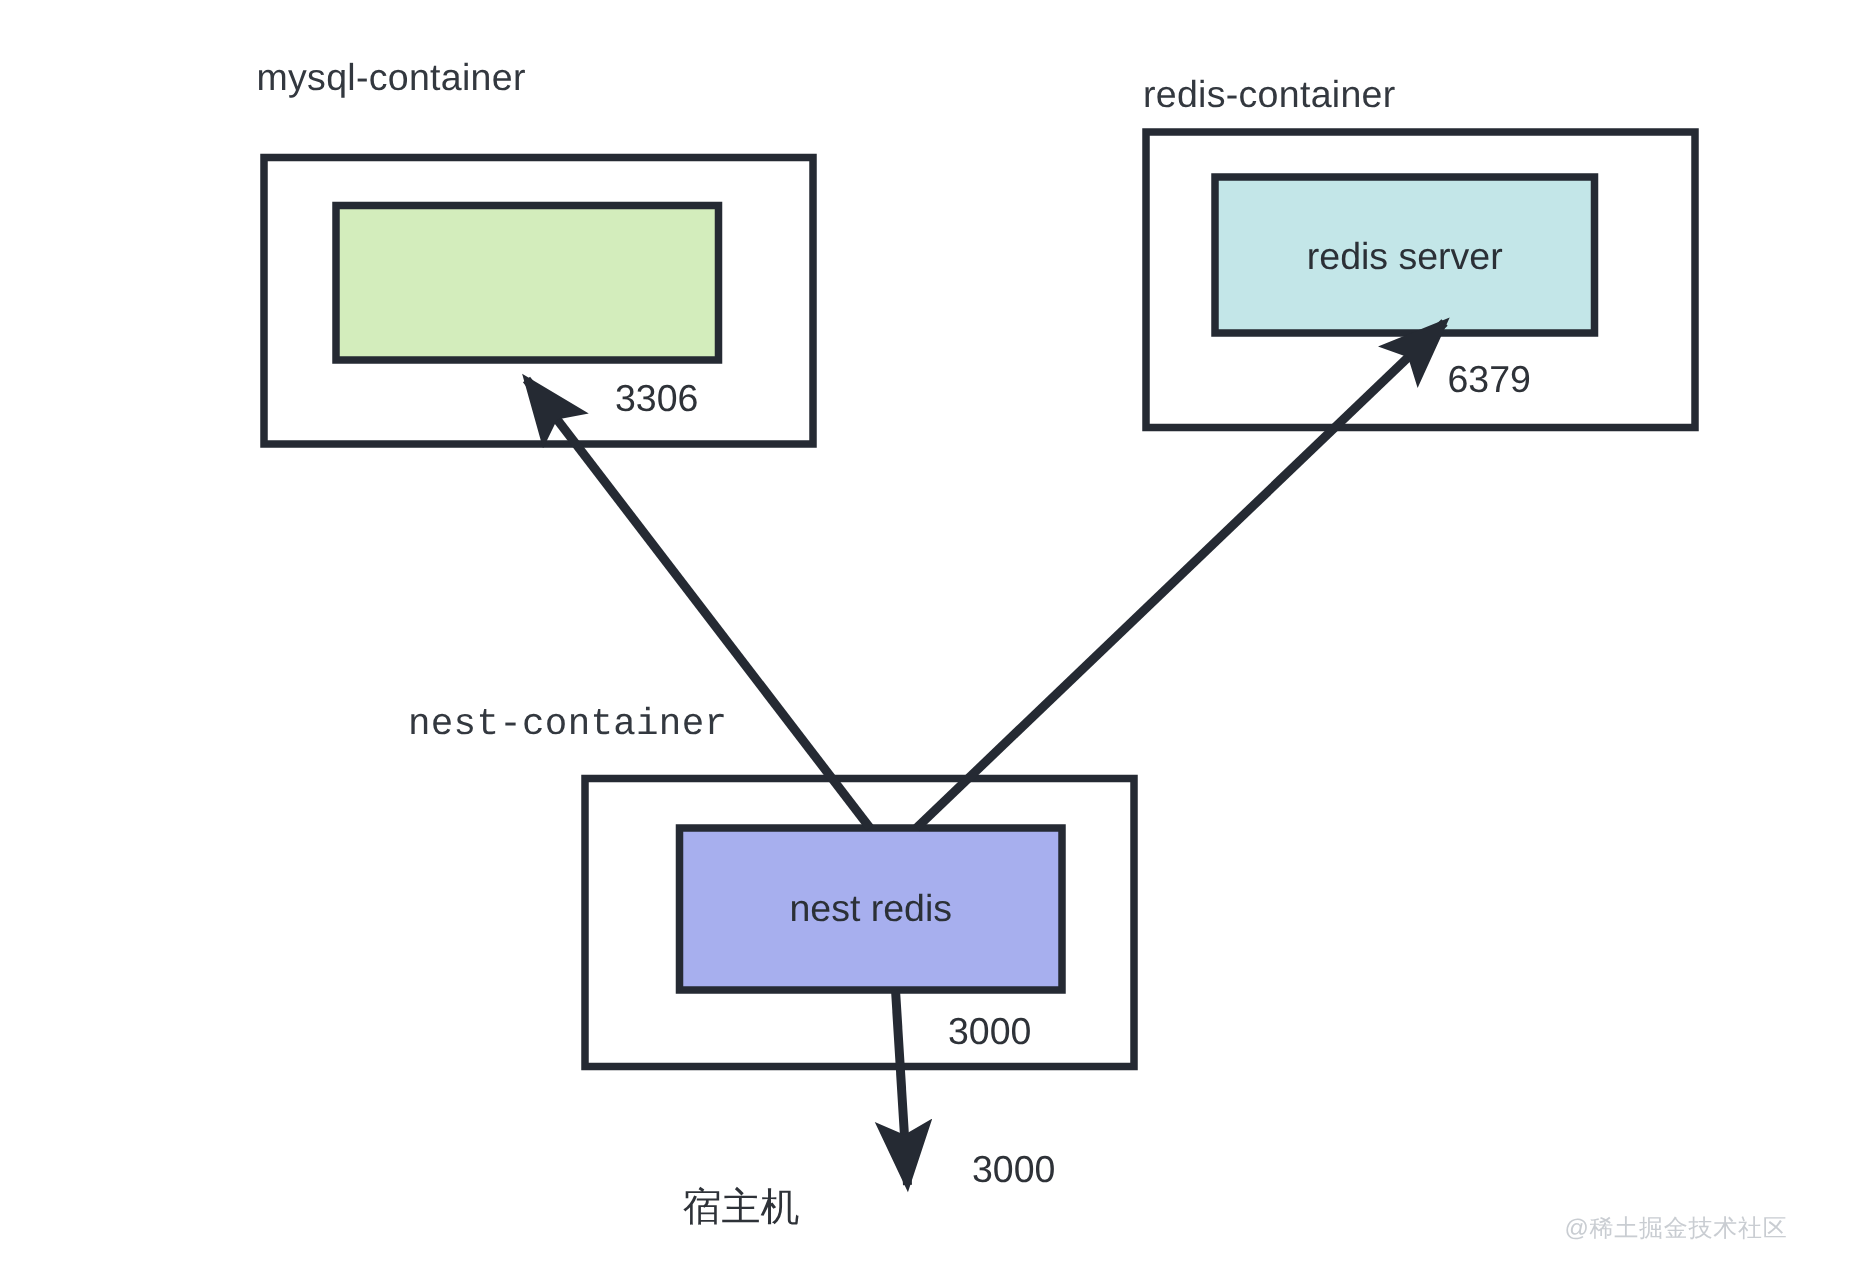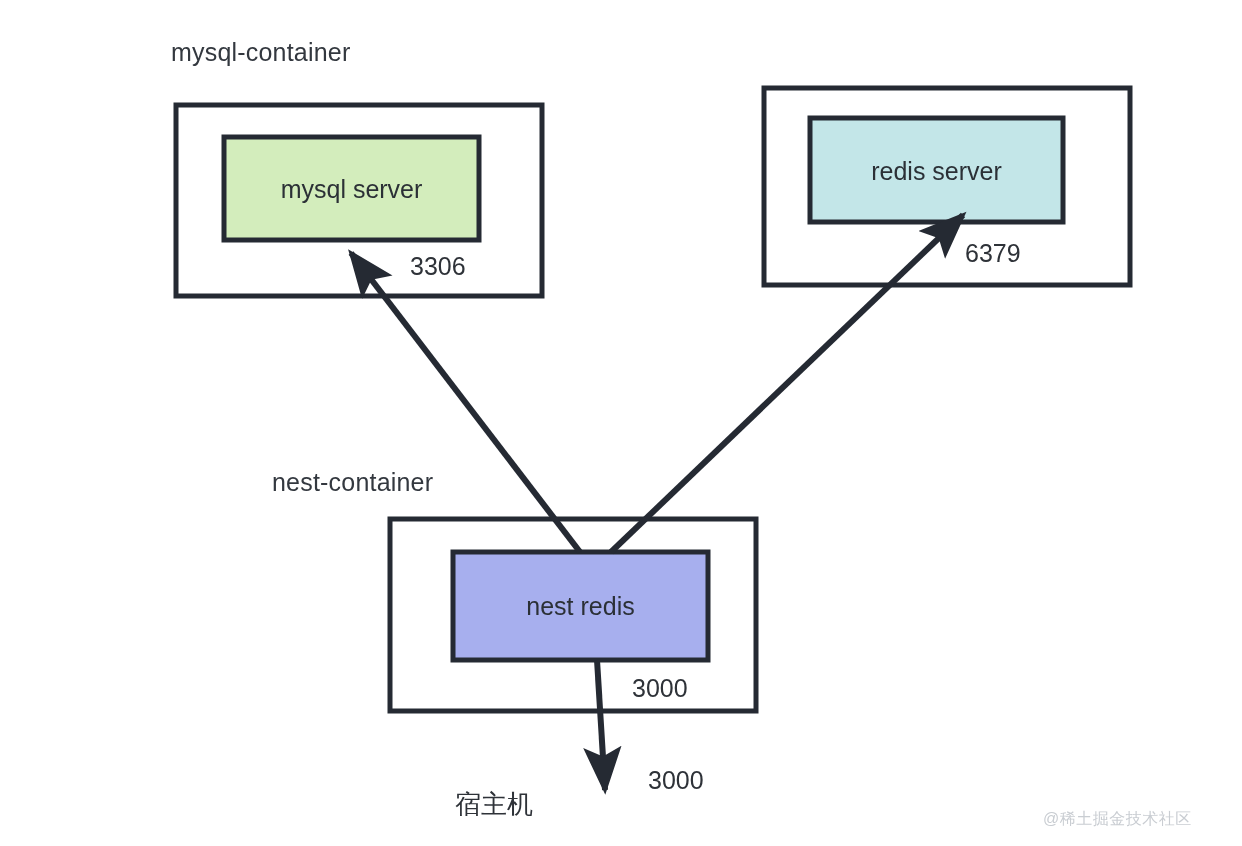--- a/index.html
+++ b/index.html
@@ -87,27 +87,27 @@
     <rect x="453" y="552" width="255" height="108" fill="#a7afee" stroke="#252a33" stroke-width="5"></rect>
 
     <line x1="580" y1="552" x2="351" y2="253" stroke="#252a33" stroke-width="6" marker-end="url(#arrowhead)"></line>
 
     <line x1="611" y1="552" x2="963" y2="215" stroke="#252a33" stroke-width="6" marker-end="url(#arrowhead)"></line>
 
     <line x1="597" y1="660" x2="605" y2="790" stroke="#252a33" stroke-width="6" marker-end="url(#arrowhead)"></line>
   </svg>
 
   <div class="label container-title" style="left:171px; top:38px;">mysql-container</div>
-  <div class="node-text" style="left:224px; top:175px; width:255px;">mysql server</div>
   <div class="port-text" style="left:410px; top:252px;">3306</div>
 
+  <div class="label container-title" style="left:762px; top:49px;">redis-container</div>
   <div class="node-text" style="left:810px; top:157px; width:253px;">redis server</div>
   <div class="port-text" style="left:965px; top:239px;">6379</div>
 
-  <div class="label container-title" style="left:272px; top:468px;">nest-container</div>
+  <div class="label container-title" style="left:272px; top:468px;font-family:Liberation Mono, monospace;">nest-container</div>
   <div class="node-text" style="left:453px; top:592px; width:255px;">nest redis</div>
   <div class="port-text" style="left:632px; top:674px;">3000</div>
 
   <div class="host-text" style="left:455px; top:787px;text-align:right;">宿主机</div>
   <div class="port-text" style="left:648px; top:766px;">3000</div>
 
   <div class="watermark" style="left:1043px; top:809px;">@稀土掘金技术社区</div>
 
 </div>
 

